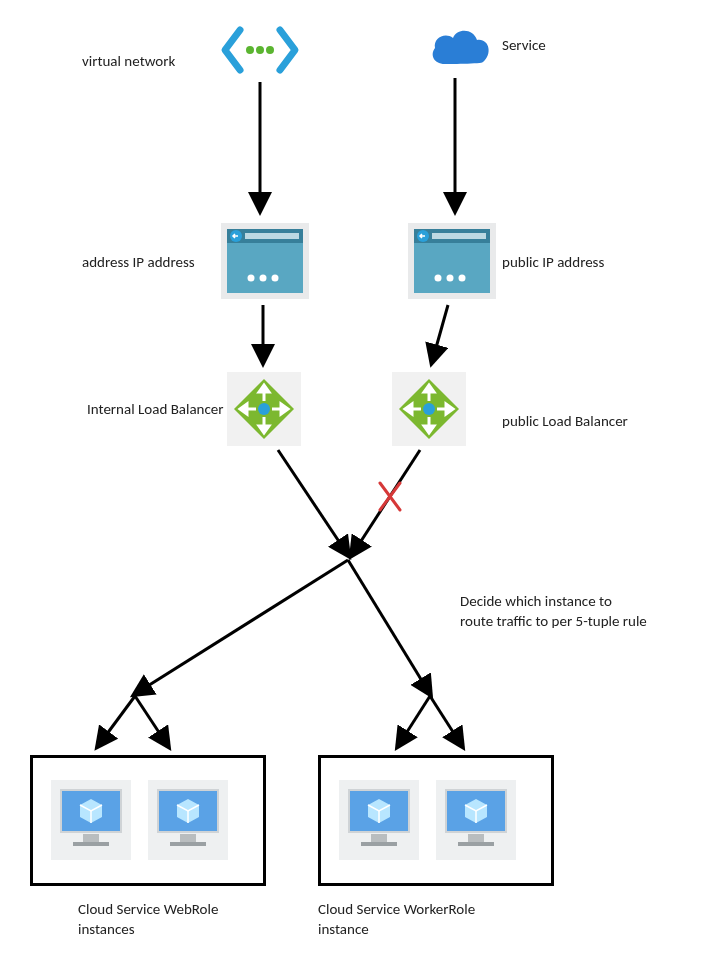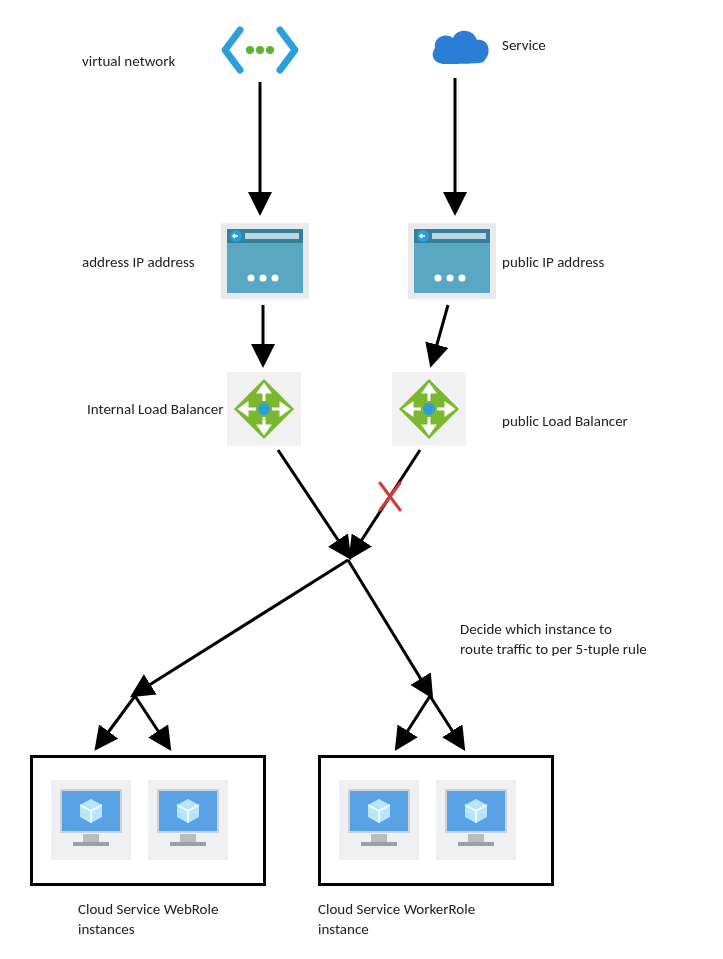--- a/index.html
+++ b/index.html
@@ -43,21 +43,21 @@
 <body>
 
 <div class="canvas">
 
   <div class="label" style="left:82px; top:36px;margin-top:16px;">virtual network</div>
   <div class="label" style="left:502px; top:36px;">Service</div>
   <div class="label" style="left:82px; top:253px;">address IP address</div>
   <div class="label" style="left:502px; top:253px;">public IP address</div>
   <div class="label" style="left:55px; top:400px;margin-left:32px;">Internal Load Balancer</div>
   <div class="label" style="left:502px; top:412px;">public Load Balancer</div>
-  <div class="label" style="left:460px; top:620px; width:250px;">Decide which instance to
+  <div class="label" style="left:460px; top:592px; width:250px;">Decide which instance to
 route traffic to per 5-tuple rule</div>
   <div class="label" style="left:30px; top:900px; width:200px;margin-left:48px;">Cloud Service WebRole
 instances</div>
   <div class="label" style="left:318px; top:900px; width:220px;">Cloud Service WorkerRole
 instance</div>
 
   <svg class="vnet-icon" style="left:220px; top:20px;" width="80" height="60" viewBox="0 0 80 60">
     <path d="M 20 10 L 5 30 L 20 50" stroke="#2aa0da" stroke-width="7" fill="none" stroke-linecap="round" stroke-linejoin="round"></path>
     <path d="M 60 10 L 75 30 L 60 50" stroke="#2aa0da" stroke-width="7" fill="none" stroke-linecap="round" stroke-linejoin="round"></path>
     <circle cx="30" cy="30" r="4" fill="#5bb531"></circle>

